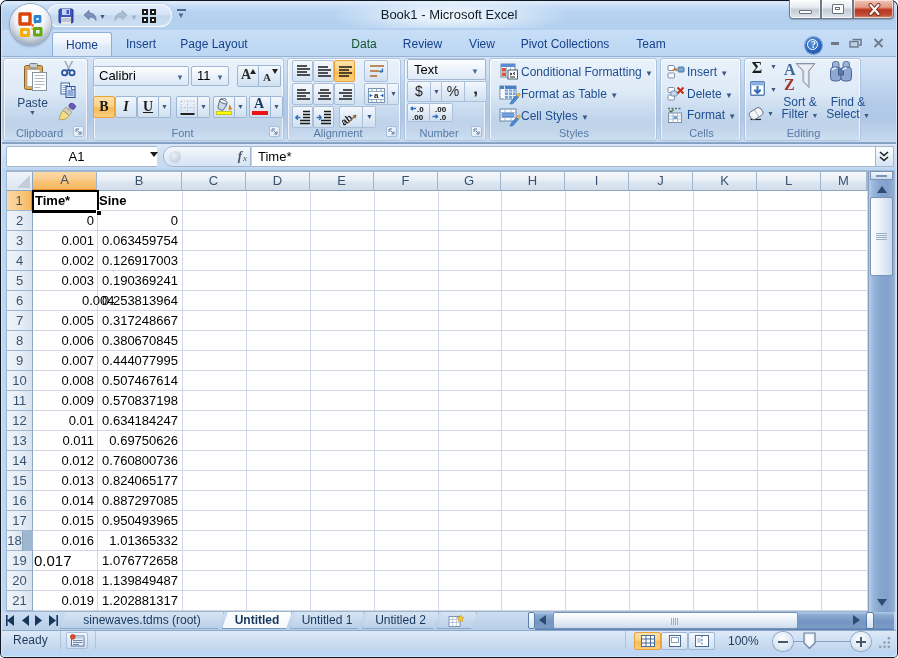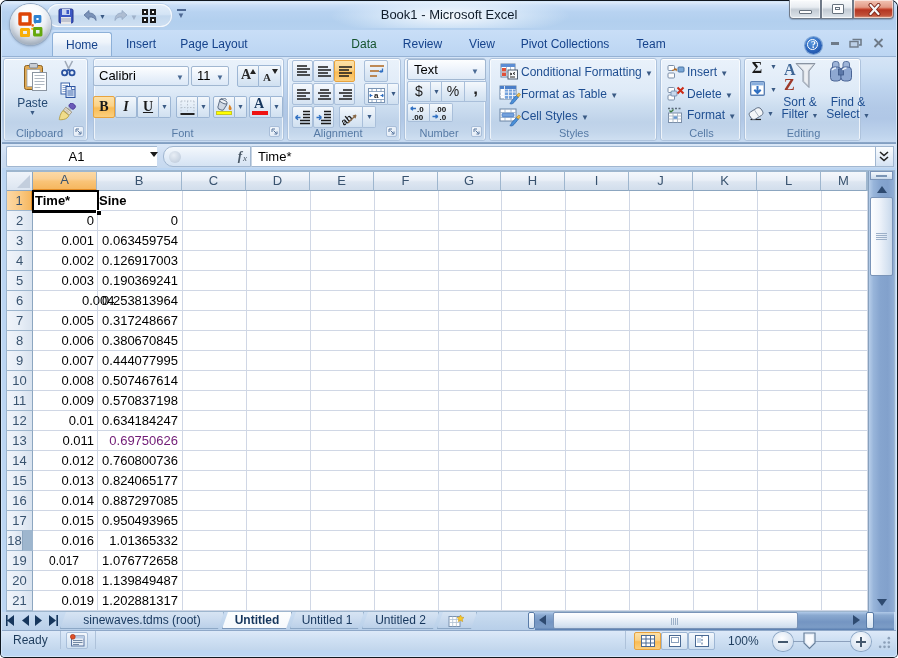--- a/index.html
+++ b/index.html
@@ -504,35 +504,35 @@
 <div class="abs" style="left:34px;top:352px;width:60px;height:18px;font-size:13px;color:#000;text-align:right;line-height:18px;">0.007</div>
 <div class="abs" style="left:34px;top:372px;width:60px;height:18px;font-size:13px;color:#000;text-align:right;line-height:18px;">0.008</div>
 <div class="abs" style="left:34px;top:392px;width:60px;height:18px;font-size:13px;color:#000;text-align:right;line-height:18px;">0.009</div>
 <div class="abs" style="left:34px;top:412px;width:60px;height:18px;font-size:13px;color:#000;text-align:right;line-height:18px;">0.01</div>
 <div class="abs" style="left:34px;top:432px;width:60px;height:18px;font-size:13px;color:#000;text-align:right;line-height:18px;">0.011</div>
 <div class="abs" style="left:34px;top:452px;width:60px;height:18px;font-size:13px;color:#000;text-align:right;line-height:18px;">0.012</div>
 <div class="abs" style="left:34px;top:472px;width:60px;height:18px;font-size:13px;color:#000;text-align:right;line-height:18px;">0.013</div>
 <div class="abs" style="left:34px;top:492px;width:60px;height:18px;font-size:13px;color:#000;text-align:right;line-height:18px;">0.014</div>
 <div class="abs" style="left:34px;top:512px;width:60px;height:18px;font-size:13px;color:#000;text-align:right;line-height:18px;">0.015</div>
 <div class="abs" style="left:34px;top:532px;width:60px;height:18px;font-size:13px;color:#000;text-align:right;line-height:18px;">0.016</div>
-<div class="abs" style="left:34px;top:552px;width:60px;height:18px;font-size:12px;color:#000;text-align:center;line-height:18px;">0.017</div>
+<div class="abs" style="left:34px;top:552px;width:60px;height:18px;font-size:15px;color:#000;text-align:left;line-height:18px;">0.017</div>
 <div class="abs" style="left:34px;top:572px;width:60px;height:18px;font-size:13px;color:#000;text-align:right;line-height:18px;">0.018</div>
 <div class="abs" style="left:34px;top:592px;width:60px;height:18px;font-size:13px;color:#000;text-align:right;line-height:18px;">0.019</div>
 <div class="abs" style="left:99px;top:212px;width:79px;height:18px;font-size:13px;color:#000;text-align:right;line-height:18px;">0</div>
 <div class="abs" style="left:99px;top:232px;width:79px;height:18px;font-size:13px;color:#000;text-align:right;line-height:18px;">0.063459754</div>
 <div class="abs" style="left:99px;top:252px;width:79px;height:18px;font-size:13px;color:#000;text-align:right;line-height:18px;">0.126917003</div>
 <div class="abs" style="left:99px;top:272px;width:79px;height:18px;font-size:13px;color:#000;text-align:right;line-height:18px;">0.190369241</div>
 <div class="abs" style="left:99px;top:292px;width:79px;height:18px;font-size:13px;color:#000;text-align:right;line-height:18px;">0.253813964</div>
 <div class="abs" style="left:99px;top:312px;width:79px;height:18px;font-size:13px;color:#000;text-align:right;line-height:18px;">0.317248667</div>
 <div class="abs" style="left:99px;top:332px;width:79px;height:18px;font-size:13px;color:#000;text-align:right;line-height:18px;">0.380670845</div>
 <div class="abs" style="left:99px;top:352px;width:79px;height:18px;font-size:13px;color:#000;text-align:right;line-height:18px;">0.444077995</div>
 <div class="abs" style="left:99px;top:372px;width:79px;height:18px;font-size:13px;color:#000;text-align:right;line-height:18px;">0.507467614</div>
 <div class="abs" style="left:99px;top:392px;width:79px;height:18px;font-size:13px;color:#000;text-align:right;line-height:18px;">0.570837198</div>
 <div class="abs" style="left:99px;top:412px;width:79px;height:18px;font-size:13px;color:#000;text-align:right;line-height:18px;">0.634184247</div>
-<div class="abs" style="left:99px;top:432px;width:79px;height:18px;font-size:13px;color:#701a75;text-align:right;line-height:18px;">0.69750626</div>
+<div class="abs" style="left:99px;top:432px;width:79px;height:18px;font-size:13px;color:#000000;text-align:right;line-height:18px;">0.69750626</div>
 <div class="abs" style="left:99px;top:452px;width:79px;height:18px;font-size:13px;color:#000;text-align:right;line-height:18px;">0.760800736</div>
 <div class="abs" style="left:99px;top:472px;width:79px;height:18px;font-size:13px;color:#000;text-align:right;line-height:18px;">0.824065177</div>
 <div class="abs" style="left:99px;top:492px;width:79px;height:18px;font-size:13px;color:#000;text-align:right;line-height:18px;">0.887297085</div>
 <div class="abs" style="left:99px;top:512px;width:79px;height:18px;font-size:13px;color:#000;text-align:right;line-height:18px;">0.950493965</div>
 <div class="abs" style="left:99px;top:532px;width:79px;height:18px;font-size:13px;color:#000;text-align:right;line-height:18px;">1.01365332</div>
 <div class="abs" style="left:99px;top:552px;width:79px;height:18px;font-size:13px;color:#000;text-align:right;line-height:18px;">1.076772658</div>
 <div class="abs" style="left:99px;top:572px;width:79px;height:18px;font-size:13px;color:#000;text-align:right;line-height:18px;">1.139849487</div>
 <div class="abs" style="left:99px;top:592px;width:79px;height:18px;font-size:13px;color:#000;text-align:right;line-height:18px;">1.202881317</div>
 <div class="abs" style="left:32px;top:190px;width:67px;height:23px;border:2px solid #000;border-bottom:3px solid #000;border-right:2px solid #000;"></div>
 <div class="abs" style="left:96px;top:210px;width:5px;height:5px;background:#000;border-left:1px solid #fff;border-top:1px solid #fff;"></div>

